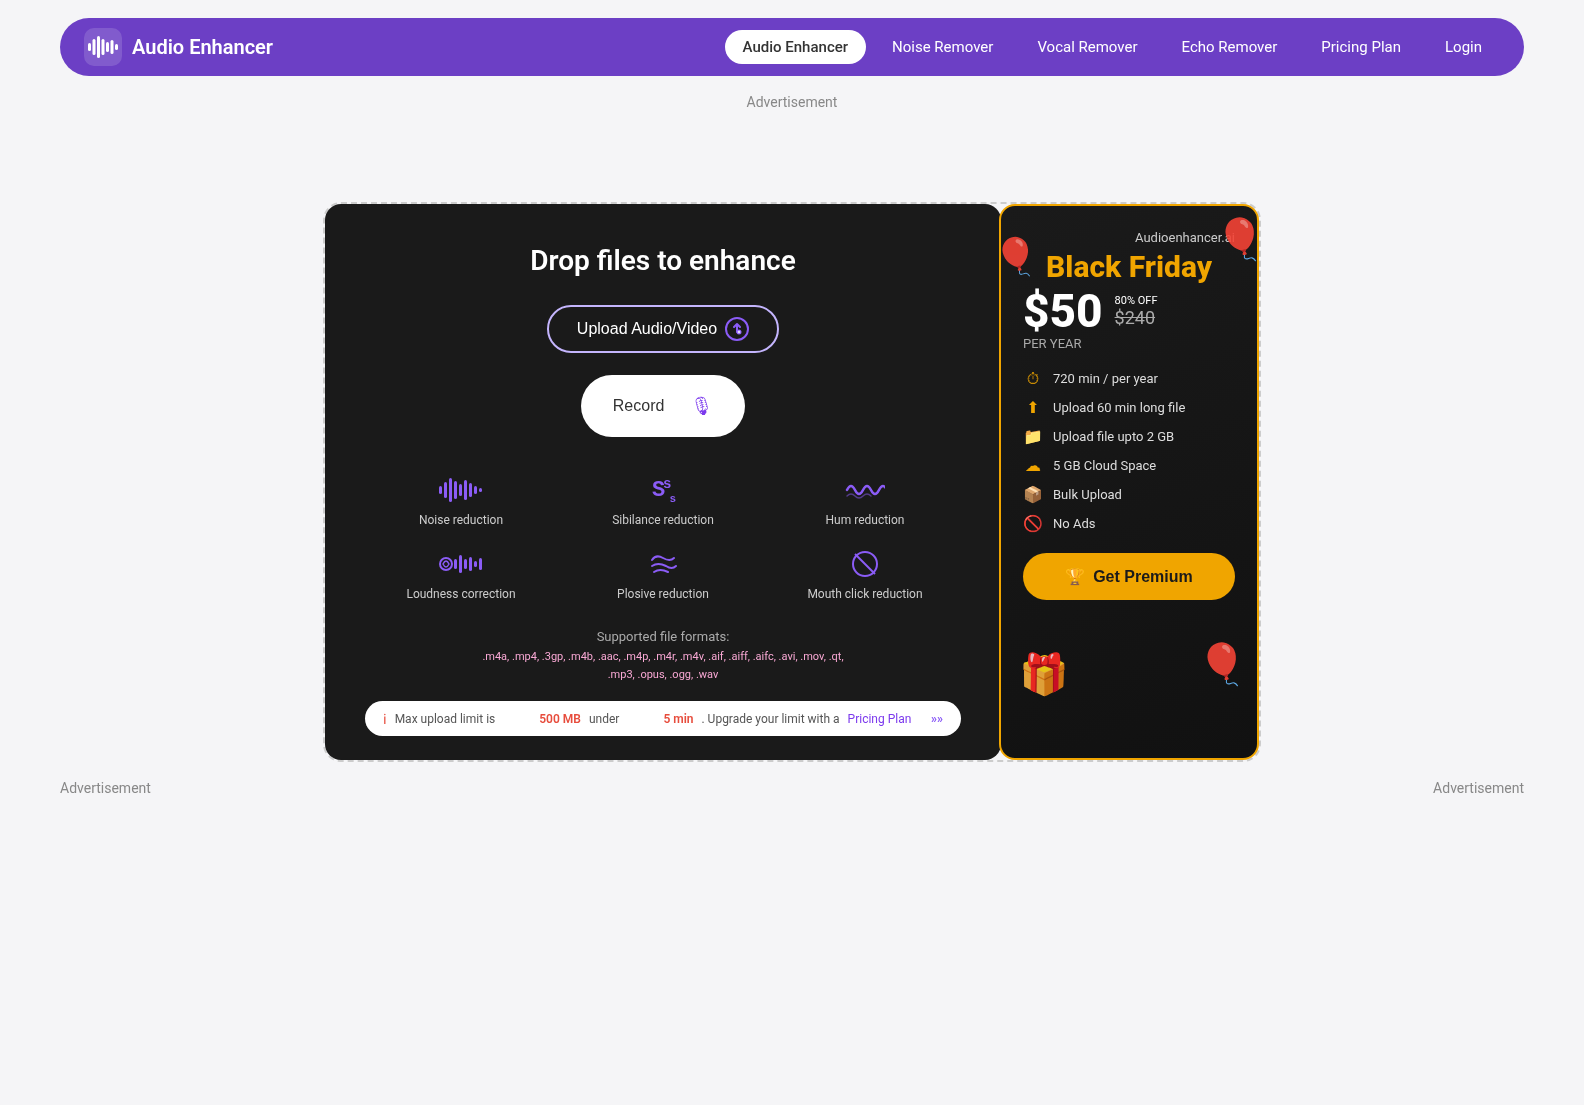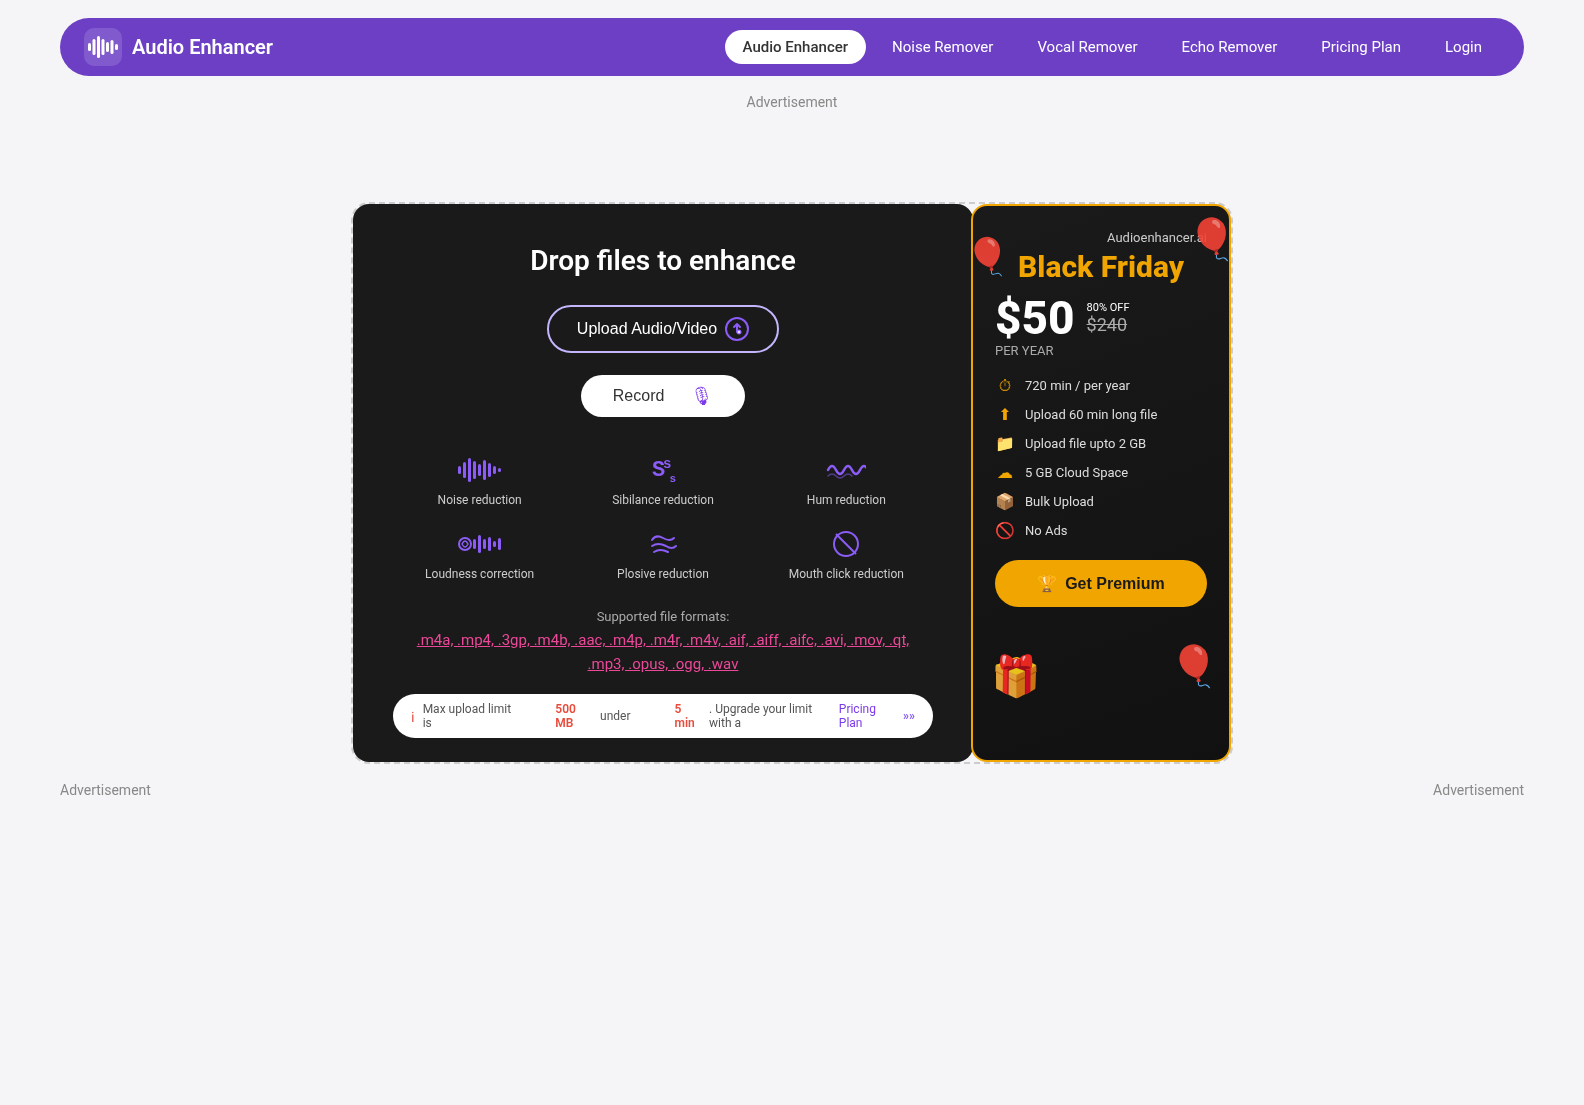--- a/index.html
+++ b/index.html
@@ -77,21 +77,21 @@
       align-items: stretch;
       position: relative;
       overflow: visible;
     }
 
     
     .upload-card {
       background: #1a1a1a;
       border-radius: 16px;
       padding: 40px 40px 24px;
-      width: 620px;
+      width: 676px;
       min-height: 490px;
       display: flex;
       flex-direction: column;
       align-items: center;
       position: relative;
     }
     .drop-title {
       color: white;
       font-size: 28px;
       font-weight: 600;
@@ -120,21 +120,21 @@
       align-items: center;
       justify-content: center;
     }
     .record-btn {
       background: white;
       border: none;
       border-radius: 50px;
       color: #333;
       font-size: 16px;
       font-weight: 500;
-      padding: 10px 32px;
+      padding: 20px 32px;
       cursor: pointer;
       display: flex;
       align-items: center;
       gap: 26px;
       margin-bottom: 36px;
     }
     .mic-icon-purple {
       color: #7c3aed;
       font-size: 18px;
     }
@@ -172,24 +172,23 @@
     .formats-section {
       text-align: center;
       margin-bottom: 18px;
     }
     .formats-title {
       color: #aaa;
       font-size: 13px;
       margin-bottom: 4px;
     }
     .formats-list {
-      color: #ec4899;
-      font-size: 15px;
+      color: #f9a8d4;
+      font-size: 11px;
       line-height: 1.6;
-      text-decoration: underline;
     }
 
     
     .limit-bar {
       background: white;
       border-radius: 50px;
       padding: 8px 18px;
       display: flex;
       align-items: center;
       gap: 8px;
@@ -218,21 +217,21 @@
       font-size: 13px;
       color: #ccc;
       text-align: right;
       margin-bottom: 4px;
     }
     .premium-black-friday {
       font-size: 30px;
       font-weight: 800;
       color: #f0a500;
       text-align: center;
-      margin-bottom: 11px;
+      margin-bottom: 4px;
     }
     .price-row {
       display: flex;
       align-items: center;
       gap: 12px;
       margin-bottom: 2px;
     }
     .price-big {
       font-size: 46px;
       font-weight: 800;

